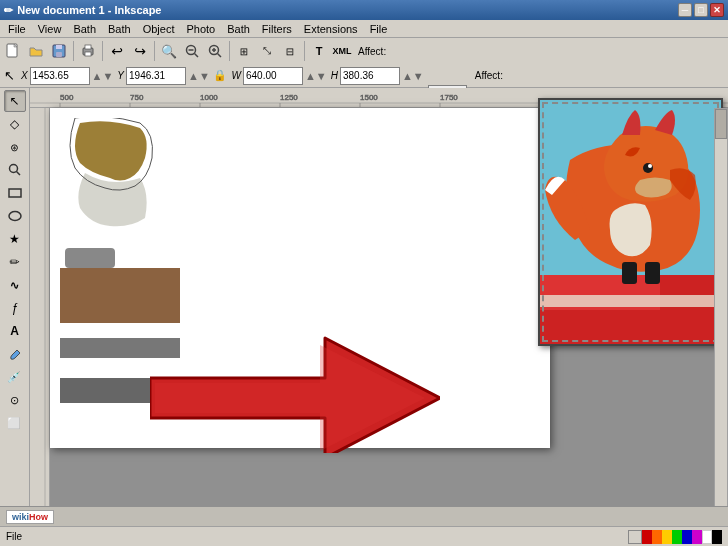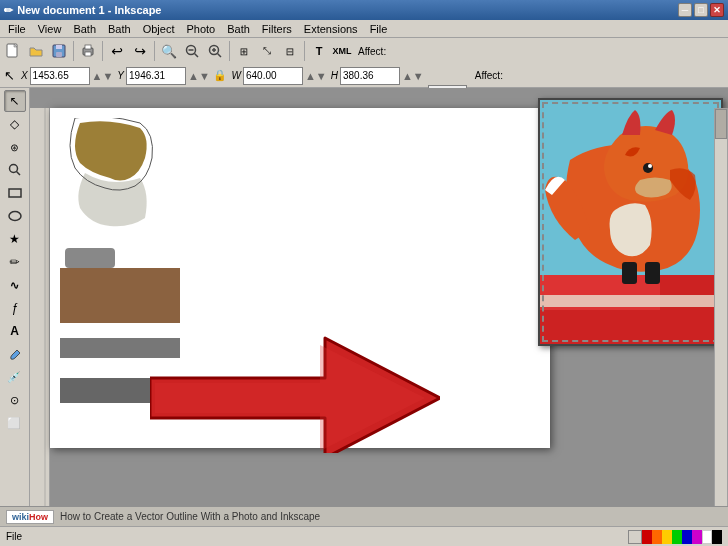--- a/index.html
+++ b/index.html
@@ -262,20 +262,41 @@
           <path d="M3 12 Q2 10 4 8 L9 3 L12 6 L7 11 Q5 13 3 12Z" fill="#60a0e0" stroke="#333" stroke-width="0.8"></path>
         </svg>
     </div>
     <div class="tool-btn" title="Eyedropper" style="font-size:11px;">💉</div>
     <div class="tool-btn" title="Spray" style="font-size:11px;">⊙</div>
     <div class="tool-btn" title="Eraser" style="font-size:11px;">⬜</div>
   </div>
 
   <div style="flex:1; position:relative; overflow:hidden;">
 
+    <div class="ruler-h">
+      <svg width="100%" height="20">
+        <rect width="100%" height="20" fill="#d4d0c8"></rect>
+        <g fill="none" stroke="#666" stroke-width="0.5" font-size="8">
+
+          <line x1="0" y1="15" x2="700" y2="15" stroke="#888" stroke-width="0.5"></line>
+          <text x="30" y="12" fill="#444" font-size="8">500</text>
+          <line x1="30" y1="15" x2="30" y2="20" stroke="#666"></line>
+          <text x="100" y="12" fill="#444" font-size="8">750</text>
+          <line x1="100" y1="15" x2="100" y2="20" stroke="#666"></line>
+          <text x="170" y="12" fill="#444" font-size="8">1000</text>
+          <line x1="170" y1="15" x2="170" y2="20" stroke="#666"></line>
+          <text x="250" y="12" fill="#444" font-size="8">1250</text>
+          <line x1="250" y1="15" x2="250" y2="20" stroke="#666"></line>
+          <text x="330" y="12" fill="#444" font-size="8">1500</text>
+          <line x1="330" y1="15" x2="330" y2="20" stroke="#666"></line>
+          <text x="410" y="12" fill="#444" font-size="8">1750</text>
+          <line x1="410" y1="15" x2="410" y2="20" stroke="#666"></line>
+        </g>
+      </svg>
+    </div>
 
     <div class="ruler-v">
       <svg width="20" height="500">
         <rect width="20" height="500" fill="#d4d0c8"></rect>
         <line x1="15" y1="0" x2="15" y2="500" stroke="#888" stroke-width="0.5"></line>
       </svg>
     </div>
 
     <div style="position:absolute; top:20px; left:20px; width:500px; height:340px; background:white; box-shadow: 2px 2px 8px rgba(0,0,0,0.5);">
 
@@ -353,21 +374,20 @@
       <div style="position:absolute; left:30px; top:0; width:60px; height:100%; background:#e0dcd4; border:1px solid #aaa;"></div>
     </div>
     <div style="position:absolute; top:20px; right:0; bottom:14px; width:14px; background:#d4d0c8; border:1px solid #a0a0a0;">
       <div style="position:absolute; top:0; left:0; width:100%; height:30px; background:#b0aca4; border:1px solid #888;"></div>
     </div>
   </div>
 </div>
 
 <div style="position:absolute; bottom:20px; left:0; right:0; height:20px; background:#c0bdb5; border-top:1px solid #909090; display:flex; align-items:center; padding:0 6px; gap:6px;">
   <div style="background:white; border:1px solid #a0a0a0; padding:1px 5px; font-size:9px; font-weight:bold; color:#336699;">wiki<span style="color:#cc2222;">How</span></div>
-  <span style="font-size:10px; color:#333;">How to Create a Vector Outline With a Photo and Inkscape</span>
 </div>
 
 <div style="position:absolute; bottom:0; left:0; right:0; height:20px; background:#d4d0c8; border-top:1px solid #a0a0a0; display:flex; align-items:center; padding:0 6px; font-size:10px;">
   <span>File</span>
   <div style="margin-left:auto; display:flex; align-items:center; gap:4px;">
 
     <div style="display:flex; height:14px; align-items:center;">
       <div style="width:14px; height:14px; background:transparent; border:1px solid #888;"></div>
       <div style="width:10px; height:14px; background:#cc0000;"></div>
       <div style="width:10px; height:14px; background:#ff6600;"></div>

